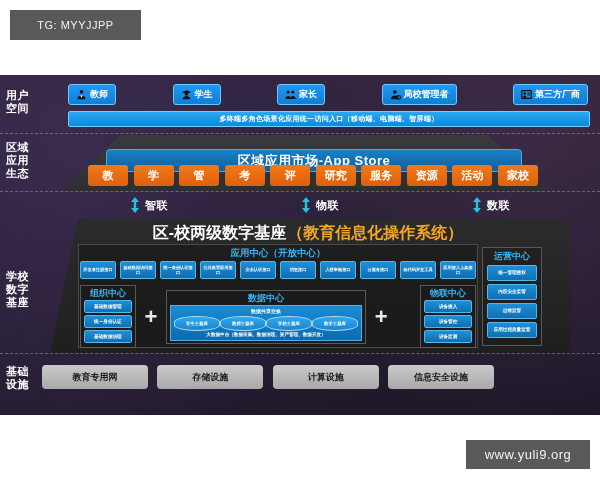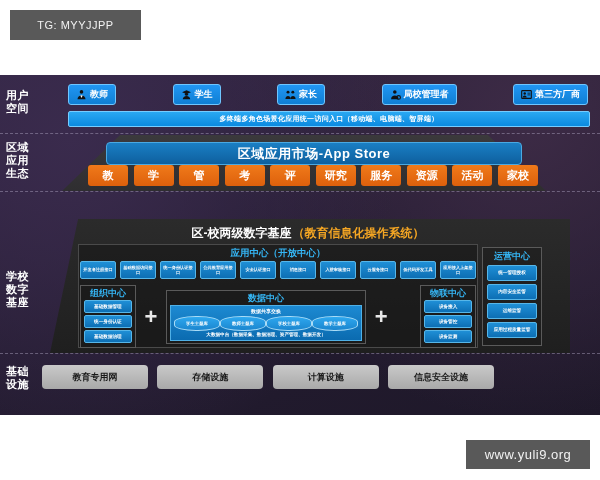--- a/index.html
+++ b/index.html
@@ -70,21 +70,21 @@
   
   #band-eco{position:absolute;left:0;top:60px;width:600px;height:56px;}
   
   #eco-stage{
     position:absolute;left:62px;top:0;width:484px;height:56px;
     background:linear-gradient(180deg,#3b3b3b 0%,#2e2e2e 100%);
     clip-path:polygon(12% 0%,88% 0%,100% 100%,0% 100%);
     opacity:.92;
   }
   #appstore{
-    position:absolute;left:106px;top:7px;width:414px;height:21px;
+    position:absolute;left:106px;top:14px;width:414px;height:21px;
     background:linear-gradient(180deg,#1a7fc4,#0e5f9e);
     border:1px solid #4aa9e2;border-radius:4px;
     display:flex;align-items:center;justify-content:center;
     color:#ffffff;font-size:13px;font-weight:bold;letter-spacing:.5px;
   }
   #eco-tags{
     position:absolute;left:88px;top:30px;width:450px;height:21px;
     display:flex;justify-content:space-between;align-items:center;
   }
   .eco-tag{
@@ -106,21 +106,21 @@
   
   #base-trap{
     position:absolute;left:50px;top:144px;width:520px;height:134px;
     background:linear-gradient(180deg,#2b2b2b 0%,#1f1f1f 100%);
     clip-path:polygon(5.4% 0%,100% 0%,100% 100%,0% 100%);
     border-left:0;
   }
   #base-title{
     position:absolute;left:88px;top:150px;width:440px;height:16px;
     display:flex;align-items:center;justify-content:center;gap:1px;
-    font-size:12px;font-weight:bold;color:#ffffff;
+    font-size:16px;font-weight:bold;color:#ffffff;
   }
   #base-title .hl{color:#f5a623;}
 
   
   #base-inner{
     position:absolute;left:78px;top:169px;width:400px;height:104px;
     border:1px solid #4a4a4a;background:rgba(22,22,22,.55);
     box-sizing:border-box;padding:3px;
   }
   
@@ -300,20 +300,42 @@
       <div class="eco-tag">评</div>
       <div class="eco-tag">研究</div>
       <div class="eco-tag">服务</div>
       <div class="eco-tag">资源</div>
       <div class="eco-tag">活动</div>
       <div class="eco-tag">家校</div>
     </div>
   </div>
   <div class="band-sep" style="top:116px"></div>
 
+  <div id="band-link">
+    <div id="link-row">
+      <div class="link-item">
+        <svg class="arw" viewBox="0 0 10 16">
+          <path d="M5 0 9 5H6.2v6H9L5 16 1 11h2.8V5H1z" fill="#23c3e0"></path>
+        </svg>
+        <span class="lbl">智联</span>
+      </div>
+      <div class="link-item">
+        <svg class="arw" viewBox="0 0 10 16">
+          <path d="M5 0 9 5H6.2v6H9L5 16 1 11h2.8V5H1z" fill="#23c3e0"></path>
+        </svg>
+        <span class="lbl">物联</span>
+      </div>
+      <div class="link-item">
+        <svg class="arw" viewBox="0 0 10 16">
+          <path d="M5 0 9 5H6.2v6H9L5 16 1 11h2.8V5H1z" fill="#23c3e0"></path>
+        </svg>
+        <span class="lbl">数联</span>
+      </div>
+    </div>
+  </div>
 
   <div id="base-trap"></div>
 
   <div class="side-label" style="top:195px">
     <div>学校</div>
     <div>数字</div>
     <div>基座</div>
   </div>
 
   <div id="base-title">

